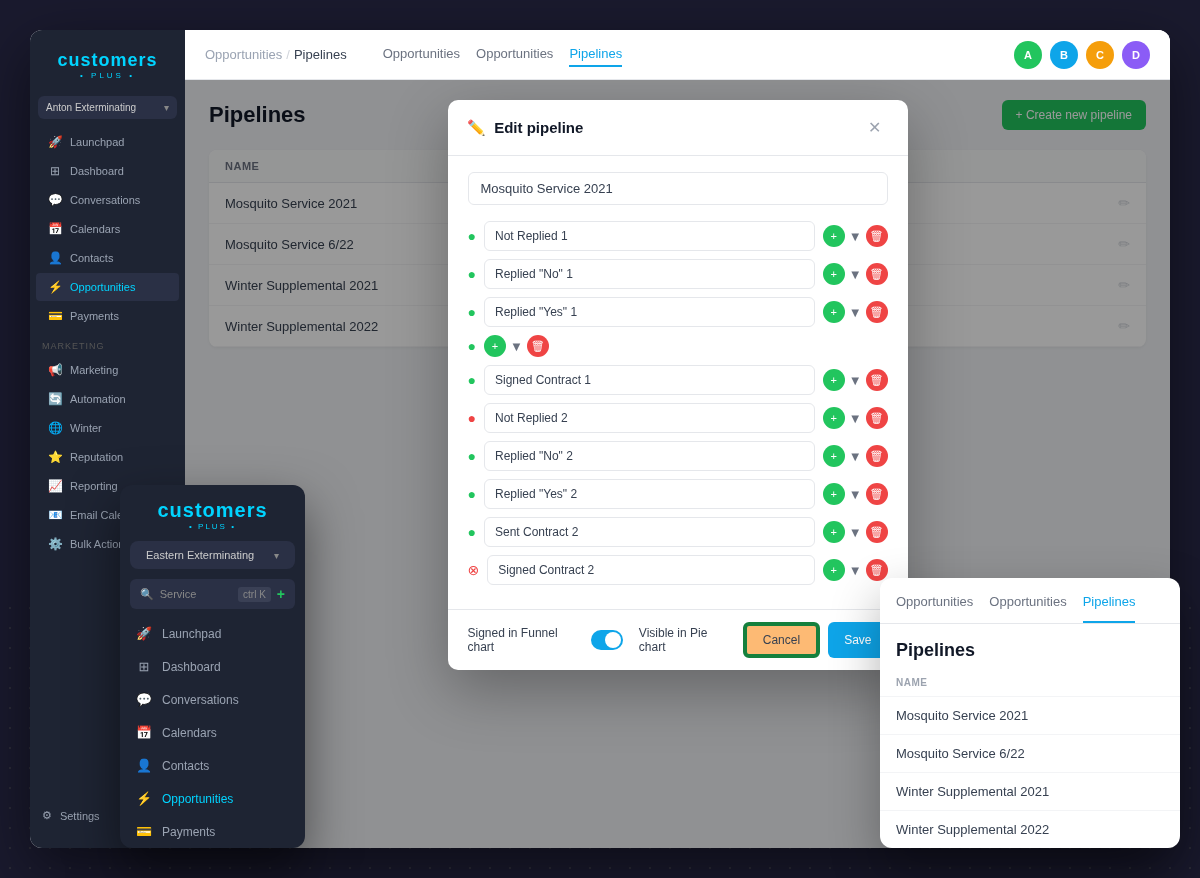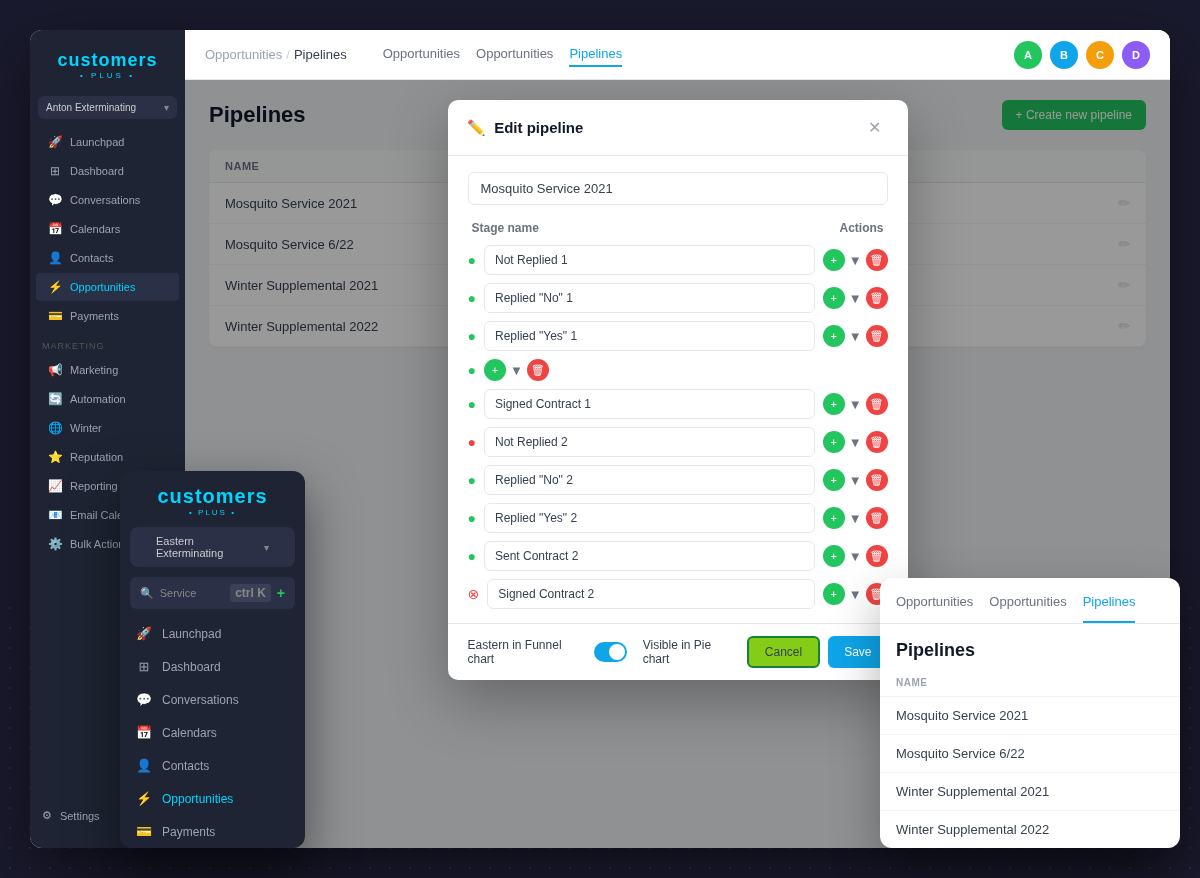--- a/index.html
+++ b/index.html
@@ -408,21 +408,21 @@
       margin-left: auto;
     }
     .footer-btn {
       padding: 7px 16px;
       border-radius: 6px;
       font-size: 12px;
       cursor: pointer;
       border: none;
       font-weight: 500;
     }
-    .btn-cancel { background: #84cc16; color: #374151; border: 2px solid #15803d; }
+    .btn-cancel { background: #fdba74; color: #374151; border: 4px solid #15803d; }
     .btn-save { background: #0ea5e9; color: white; }
 
     
     .popup-overlay {
       position: absolute;
       bottom: 0;
       left: 0;
       right: 0;
       top: 0;
       z-index: 50;
@@ -457,21 +457,21 @@
       font-size: 8px;
       color: #00d4ff;
       letter-spacing: 2px;
       text-align: center;
     }
 
     .mini-account {
       margin: 0 10px 10px;
       background: #2a3045;
       border-radius: 8px;
-      padding: 8px 26px;
+      padding: 8px 16px;
       display: flex;
       align-items: center;
       justify-content: space-between;
     }
     .mini-account-name { font-size: 11px; color: #ccc; font-weight: 500; }
     .mini-account-arrow { color: #888; font-size: 10px; }
 
     .mini-search {
       margin: 0 10px 8px;
       background: #2a3045;
@@ -479,24 +479,23 @@
       padding: 7px 10px;
       display: flex;
       align-items: center;
       gap: 6px;
     }
     .mini-search-icon { color: #888; font-size: 11px; }
     .mini-search-text { font-size: 11px; color: #888; flex: 1; }
     .mini-search-kbd {
       background: #3a4055;
       color: #888;
-      font-size: 12px;
+      font-size: 10px;
       padding: 2px 5px;
       border-radius: 3px;
-      font-weight: bold;
     }
     .mini-search-plus { color: #22c55e; font-size: 14px; font-weight: bold; }
 
     .mini-nav-item {
       display: flex;
       align-items: center;
       padding: 9px 16px;
       font-size: 12px;
       color: #9aa3b2;
       cursor: pointer;
@@ -704,24 +703,20 @@
             <div class="modal-title">
               <span>✏️</span>
               <span>Edit pipeline</span>
             </div>
             <button class="modal-close">✕</button>
           </div>
 
           <div class="modal-body">
             <input class="modal-input" type="text" value="Mosquito Service 2021" style="">
 
-            <div class="stages-header">
-              <span>Stage name</span>
-              <span>Actions</span>
-            </div>
 
             <div class="stage-row">
               <span class="stage-check">●</span>
               <input class="stage-input" type="text" value="Not Replied 1" style="">
               <div class="stage-actions">
                 <button class="stage-action-btn btn-green">+</button>
                 <span class="btn-filter">▼</span>
                 <button class="stage-action-btn btn-red">🗑</button>
               </div>
             </div>
@@ -803,21 +798,21 @@
                 <button class="stage-action-btn btn-green">+</button>
                 <span class="btn-filter">▼</span>
                 <button class="stage-action-btn btn-red">🗑</button>
               </div>
             </div>
 
             
           </div>
 
           <div class="modal-footer">
-            <span>Eastern in Funnel chart</span>
+            <span>Signed in Funnel chart</span>
             <div class="toggle-switch"></div>
             <span>Visible in Pie chart</span>
             <div class="footer-actions">
               <button class="footer-btn btn-cancel">Cancel</button>
               <button class="footer-btn btn-save">Save</button>
             </div>
           </div>
         </div>
       </div>
     </div>

